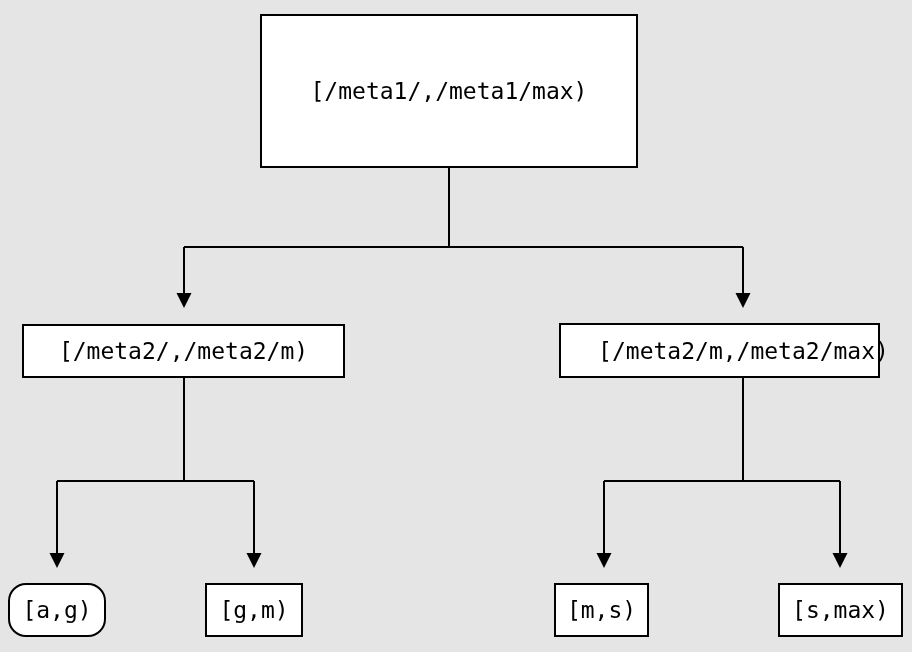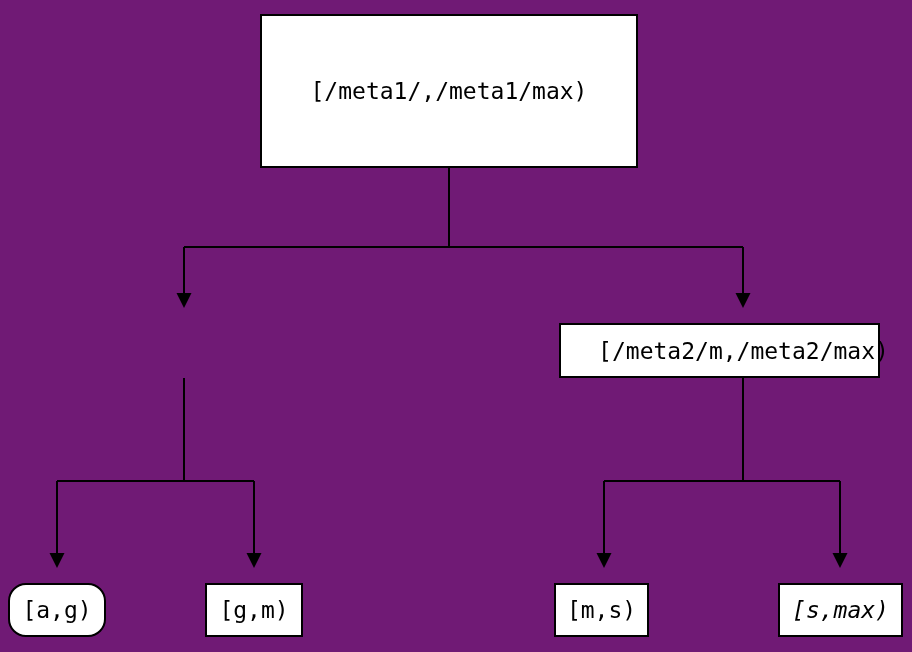--- a/index.html
+++ b/index.html
@@ -4,21 +4,21 @@
 <style>
   html, body {
     margin: 0;
     padding: 0;
     background: #ffffff;
   }
   .canvas {
     position: relative;
     width: 912px;
     height: 652px;
-    background: #701a75;
+    background: #e5e5e5;
     font-family: "DejaVu Sans Mono", "Liberation Mono", monospace;
     overflow: hidden;
   }
   .edges {
     position: absolute;
     left: 0;
     top: 0;
     width: 912px;
     height: 652px;
   }
@@ -33,21 +33,21 @@
     font-size: 23px;
     color: #000000;
     white-space: nowrap;
   }
   .node-root       { left: 260px; top: 14px;  width: 378px; height: 154px; }
   .node-l1-left    { left: 22px;  top: 324px; width: 323px; height: 54px; }
   .node-l1-right   { left: 559px; top: 323px; width: 321px; height: 55px; padding-left: 48px; }
   .node-leaf-ag    { left: 8px;   top: 583px; width: 98px;  height: 54px; border-radius: 18px; }
   .node-leaf-gm    { left: 205px; top: 583px; width: 98px;  height: 54px; }
   .node-leaf-ms    { left: 554px; top: 583px; width: 95px; height: 54px; }
-  .node-leaf-smax  { left: 778px; top: 583px; width: 125px; height: 54px; font-style: italic; }
+  .node-leaf-smax  { left: 778px; top: 583px; width: 125px; height: 54px; }
 </style>
 </head>
 <body>
 
 <div class="canvas">
 
   <svg class="edges" viewBox="0 0 912 652" xmlns="http://www.w3.org/2000/svg">
     <g stroke="#000000" stroke-width="2" fill="none">
 
       <polyline points="449,168 449,247"></polyline>
@@ -74,20 +74,23 @@
       <polygon points="246.5,553 261.5,553 254,568"></polygon>
       <polygon points="596.5,553 611.5,553 604,568"></polygon>
       <polygon points="832.5,553 847.5,553 840,568"></polygon>
     </g>
   </svg>
 
   <div class="node node-root">
     <span>[/meta1/,/meta1/max)</span>
   </div>
 
+  <div class="node node-l1-left">
+    <span>[/meta2/,/meta2/m)</span>
+  </div>
 
   <div class="node node-l1-right">
     <span>[/meta2/m,/meta2/max)</span>
   </div>
 
   <div class="node node-leaf-ag">
     <span>[a,g)</span>
   </div>
 
   <div class="node node-leaf-gm">

